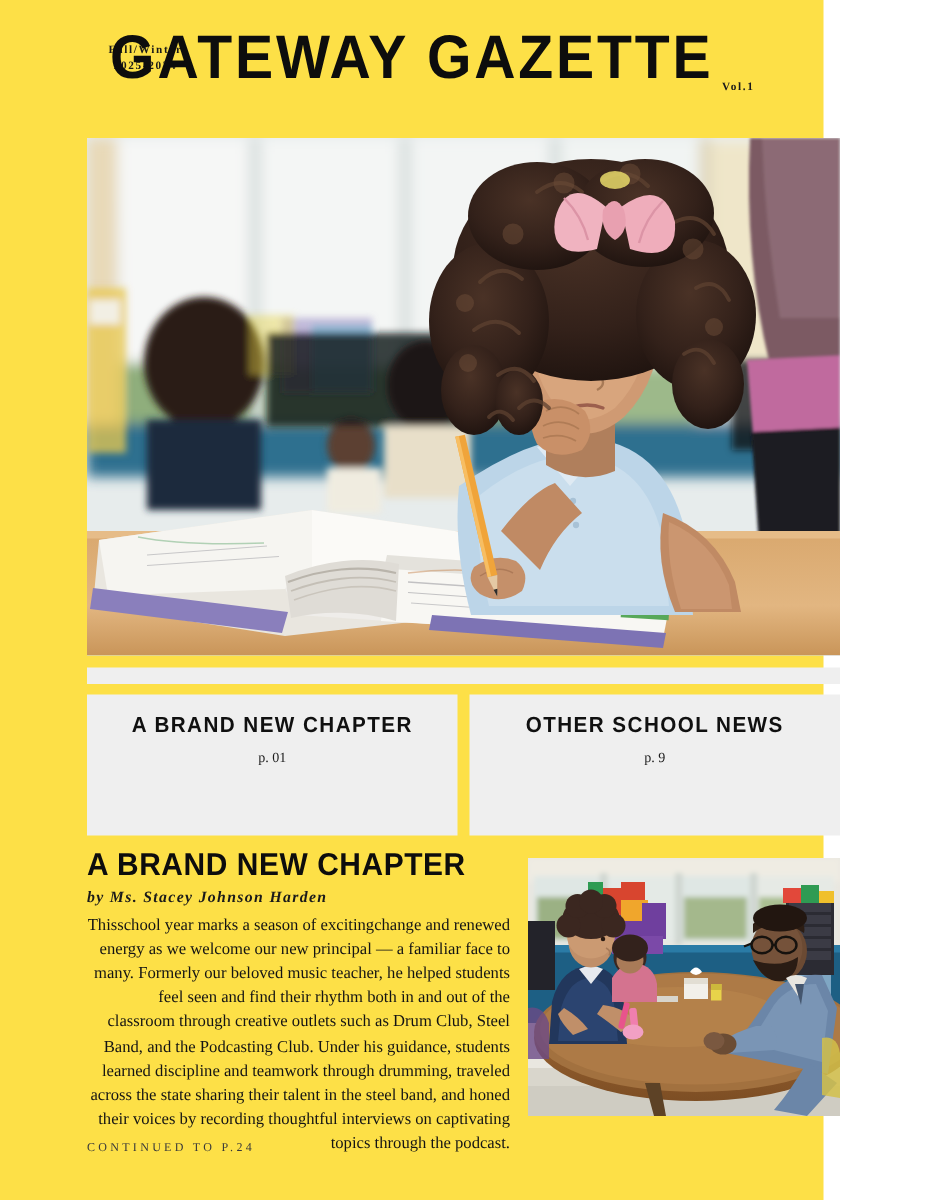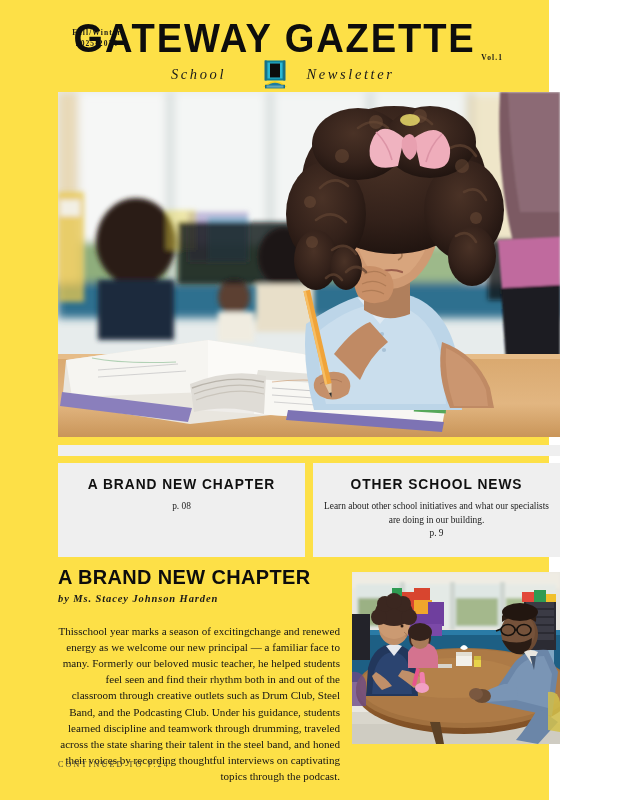--- a/index.html
+++ b/index.html
@@ -171,21 +171,21 @@
     transform-origin: left center;
   }
   .article-byline {
     font-family: "Liberation Serif", serif;
     font-style: italic;
     font-weight: bold;
     font-size: 10.5px;
     letter-spacing: 0.9px;
     color: #1a1a1a;
     margin-top: 4px;
-    margin-bottom: 19px;
+    margin-bottom: 5px;
   }
   .article-body {
     font-family: "Liberation Serif", serif;
     font-size: 11.1px;
     line-height: 1.46;
     color: #141414;
     text-align: right;
   }
 
   
@@ -220,39 +220,20 @@
 
     <div class="issue-date">
       <div>Fall/Winter</div>
       <div>2025-2034</div>
     </div>
 
     <div class="title-main">GATEWAY GAZETTE</div>
 
     <div class="volume">Vol.1</div>
 
-    <div class="subtitle-row">
-      <div class="subtitle-word">School</div>
-
-      <div class="logo">
-        <svg viewBox="0 0 30 30" class="logo-svg" width="30" height="30">
-          <rect x="5" y="1.5" width="20" height="20" fill="#0f7f96"></rect>
-          <rect x="7.5" y="3.5" width="15" height="16" fill="#2bb8d4"></rect>
-          <rect x="10" y="4.5" width="10" height="14" fill="#0c0c0c"></rect>
-          <rect x="4.5" y="1.5" width="2.2" height="20" fill="#1a6f85"></rect>
-          <rect x="23.3" y="1.5" width="2.2" height="20" fill="#1a6f85"></rect>
-          <path d="M3 28 Q15 16 27 28 Z" fill="#f5d21e"></path>
-          <path d="M5.5 28 Q15 19.5 24.5 28 Z" fill="#1e7fa0"></path>
-          <rect x="5" y="25.8" width="20" height="3.6" fill="#156b86"></rect>
-          <rect x="6.5" y="26.4" width="17" height="2.3" fill="#9fd8e6" opacity="0.55"></rect>
-        </svg>
-      </div>
-
-      <div class="subtitle-word">Newsletter</div>
-    </div>
   </div>
 
   <div class="hero">
     <svg class="hero-svg" viewBox="0 0 502 345" preserveAspectRatio="xMidYMid slice">
       <defs>
         <linearGradient id="windowGrad" x1="0" y1="0" x2="0" y2="1">
           <stop offset="0%" stop-color="#f2f4f4"></stop>
           <stop offset="55%" stop-color="#e4e9ea"></stop>
           <stop offset="100%" stop-color="#cfd9da"></stop>
         </linearGradient>
@@ -439,27 +420,26 @@
       </g>
     </svg>
   </div>
 
   <div class="grey-bar"></div>
 
   <div class="cards">
 
     <div class="card">
       <div class="card-title">A BRAND NEW CHAPTER</div>
-      <div class="card-page">p. 08</div>
+      <div class="card-page">p. 01</div>
     </div>
 
 
     <div class="card">
       <div class="card-title">OTHER SCHOOL NEWS</div>
-      <div class="card-body">Learn about other school initiatives and what our specialists are doing in our building.</div>
       <div class="card-page">p. 9</div>
     </div>
   </div>
 
   <div class="article">
     <div class="article-title">A BRAND NEW CHAPTER</div>
     <div class="article-byline">by Ms. Stacey Johnson Harden</div>
     <div class="article-body">Thisschool year marks a season of excitingchange and renewed energy as we welcome our new principal — a familiar face to many. Formerly our beloved music teacher, he helped students feel seen and find their rhythm both in and out of the classroom through creative outlets such as Drum Club, Steel Band, and the Podcasting Club. Under his guidance, students learned discipline and teamwork through drumming, traveled across the state sharing their talent in the steel band, and honed their voices by recording thoughtful interviews on captivating topics through the podcast.</div>
   </div>
 

